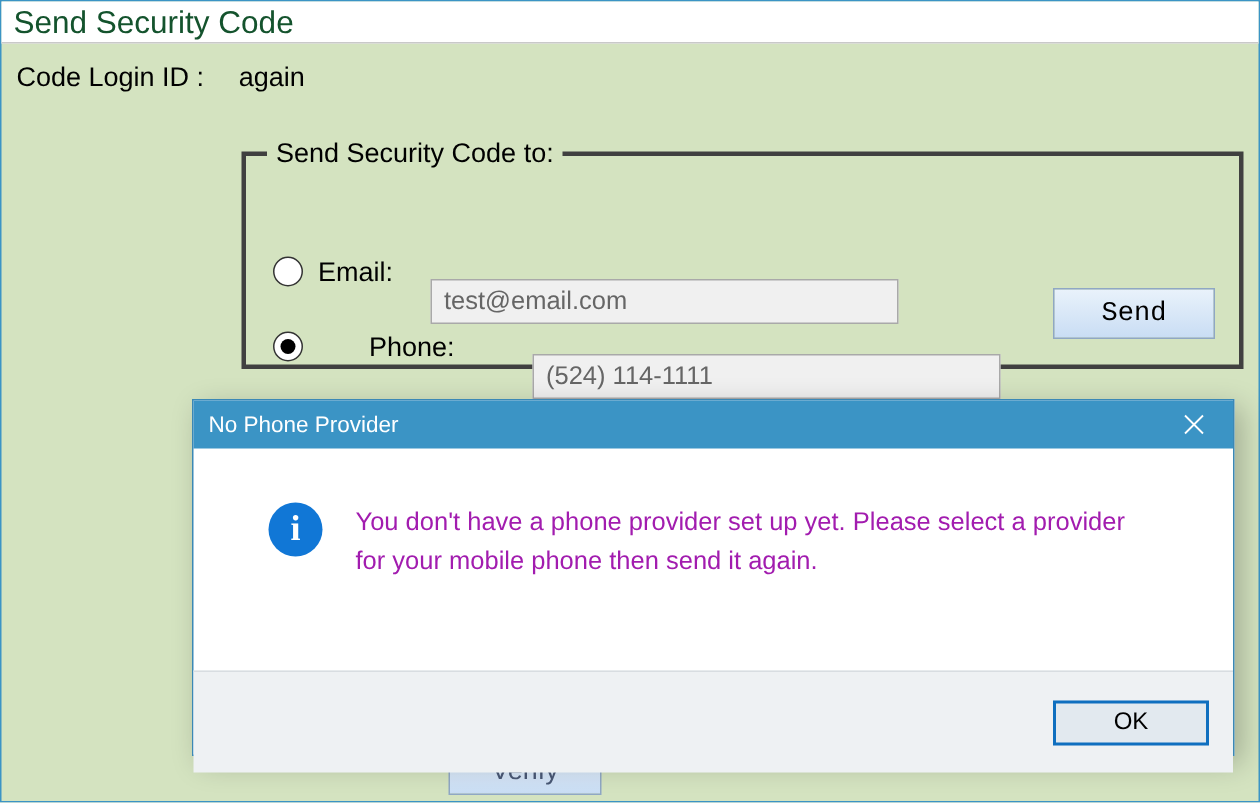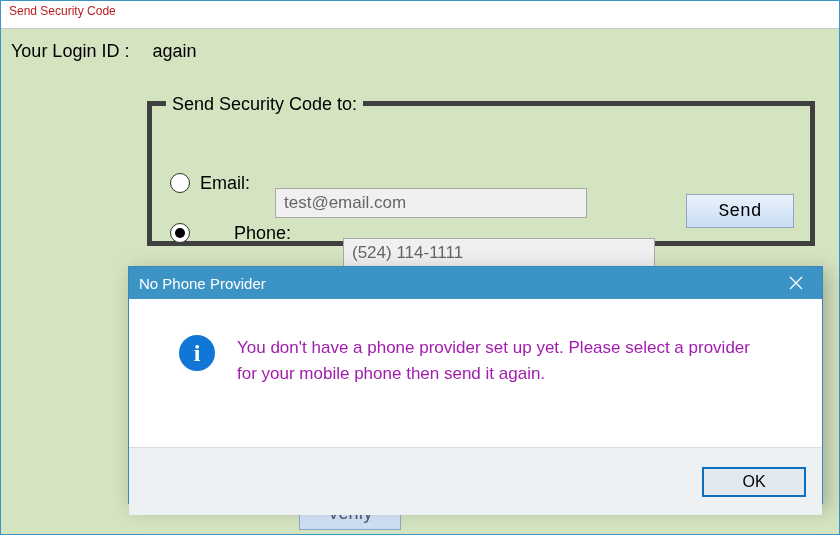--- a/index.html
+++ b/index.html
@@ -20,37 +20,37 @@
     height: 535px;
     border: 1px solid #3b94c5;
     background: #d4e3c0;
     position: relative;
   }
   .titlebar {
     height: 28px;
     background: #fff;
     border-bottom: 1px solid #c9c9c9;
     padding: 3px 8px;
-    color: #b91c1c;
-    font-size: 12px;
+    color: #14532d;
+    font-size: 21px;
   }
 
   .login-row {
     padding: 12px 10px 0 10px;
     font-size: 18px;
   }
   .login-row .label { margin-right: 18px; }
 
   .groupbox {
     position: absolute;
-    left: 146px;
+    left: 160px;
     top: 100px;
     width: 668px;
     height: 145px;
-    border: 5px solid #404040;
+    border: 3px solid #404040;
   }
   .group-legend {
     position: absolute;
     top: -12px;
     left: 14px;
     background: #d4e3c0;
     padding: 0 6px;
     font-size: 18px;
   }
 
@@ -201,21 +201,21 @@
 </head>
 <body>
 
 <div class="window">
 
   <div class="titlebar">
     <span>Send Security Code</span>
   </div>
 
   <div class="login-row">
-    <span class="label">Your Login ID :</span>
+    <span class="label">Code Login ID :</span>
     <span>again</span>
   </div>
 
   <div class="groupbox">
     <div class="group-legend">Send Security Code to:</div>
 
     <div class="opt-row email">
       <span class="radio"></span>
       <span class="opt-label">Email:</span>
       <input class="text-input" type="text" readonly="" value="test@email.com" style="">

